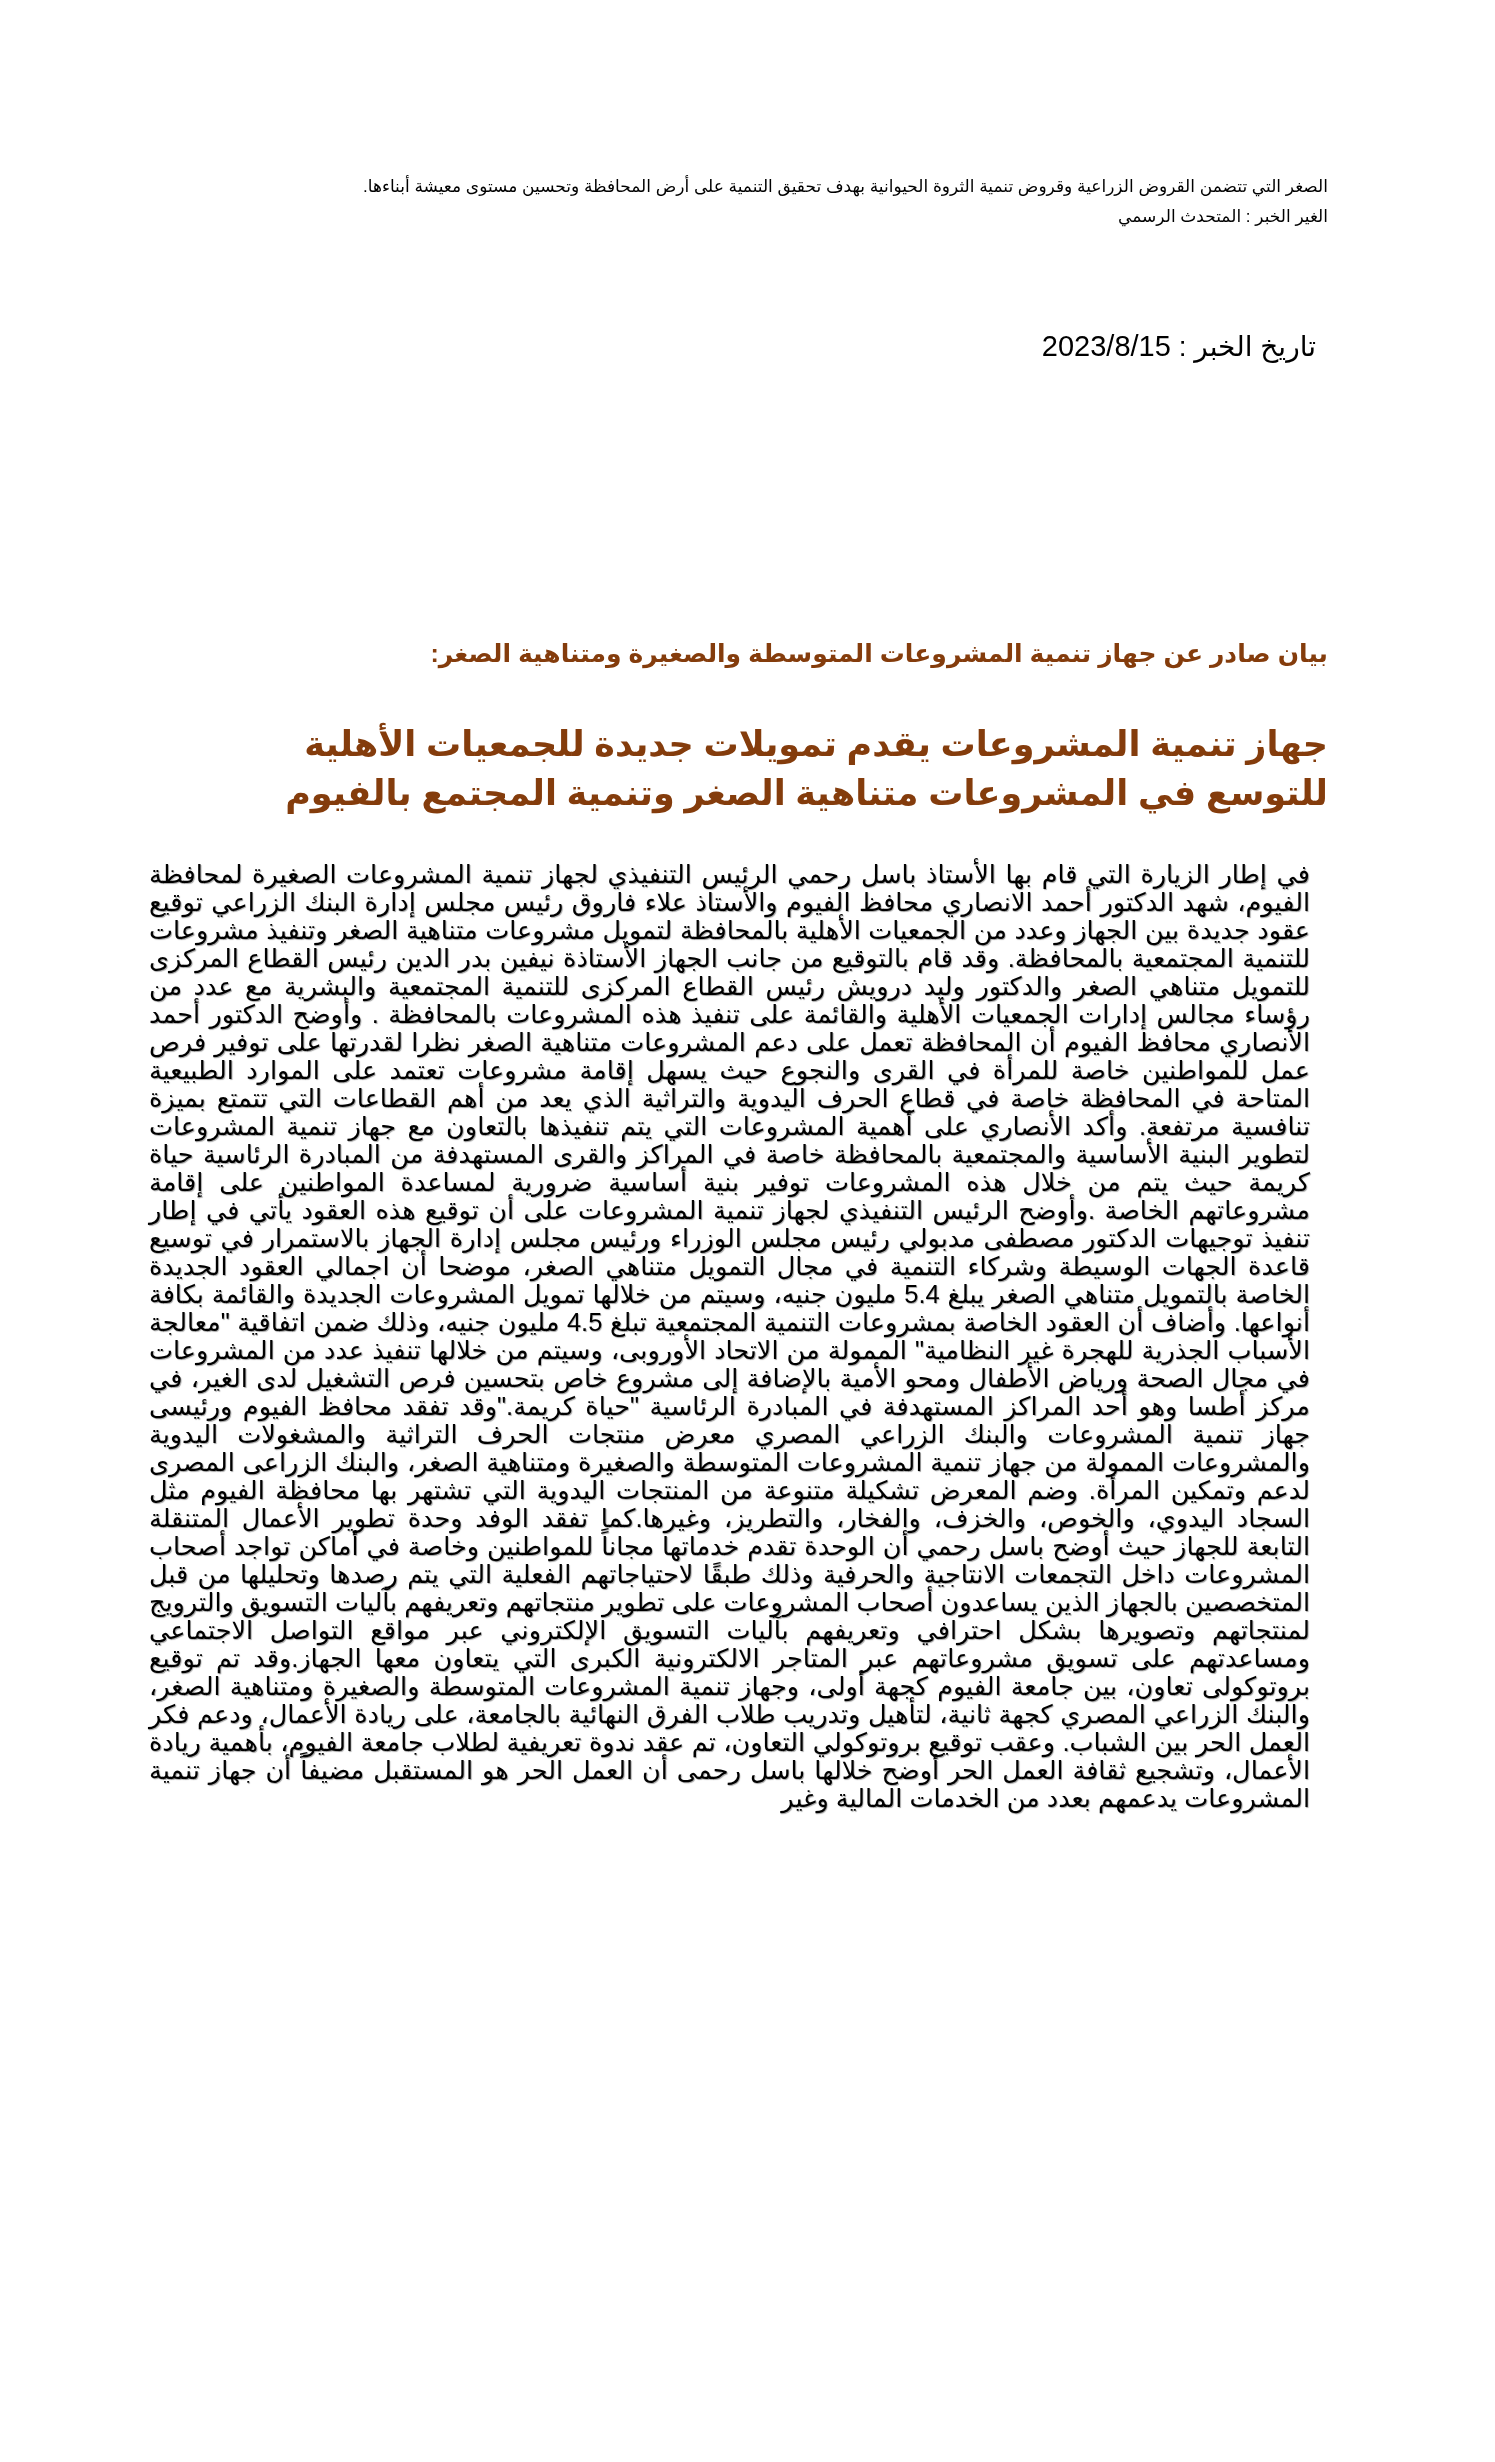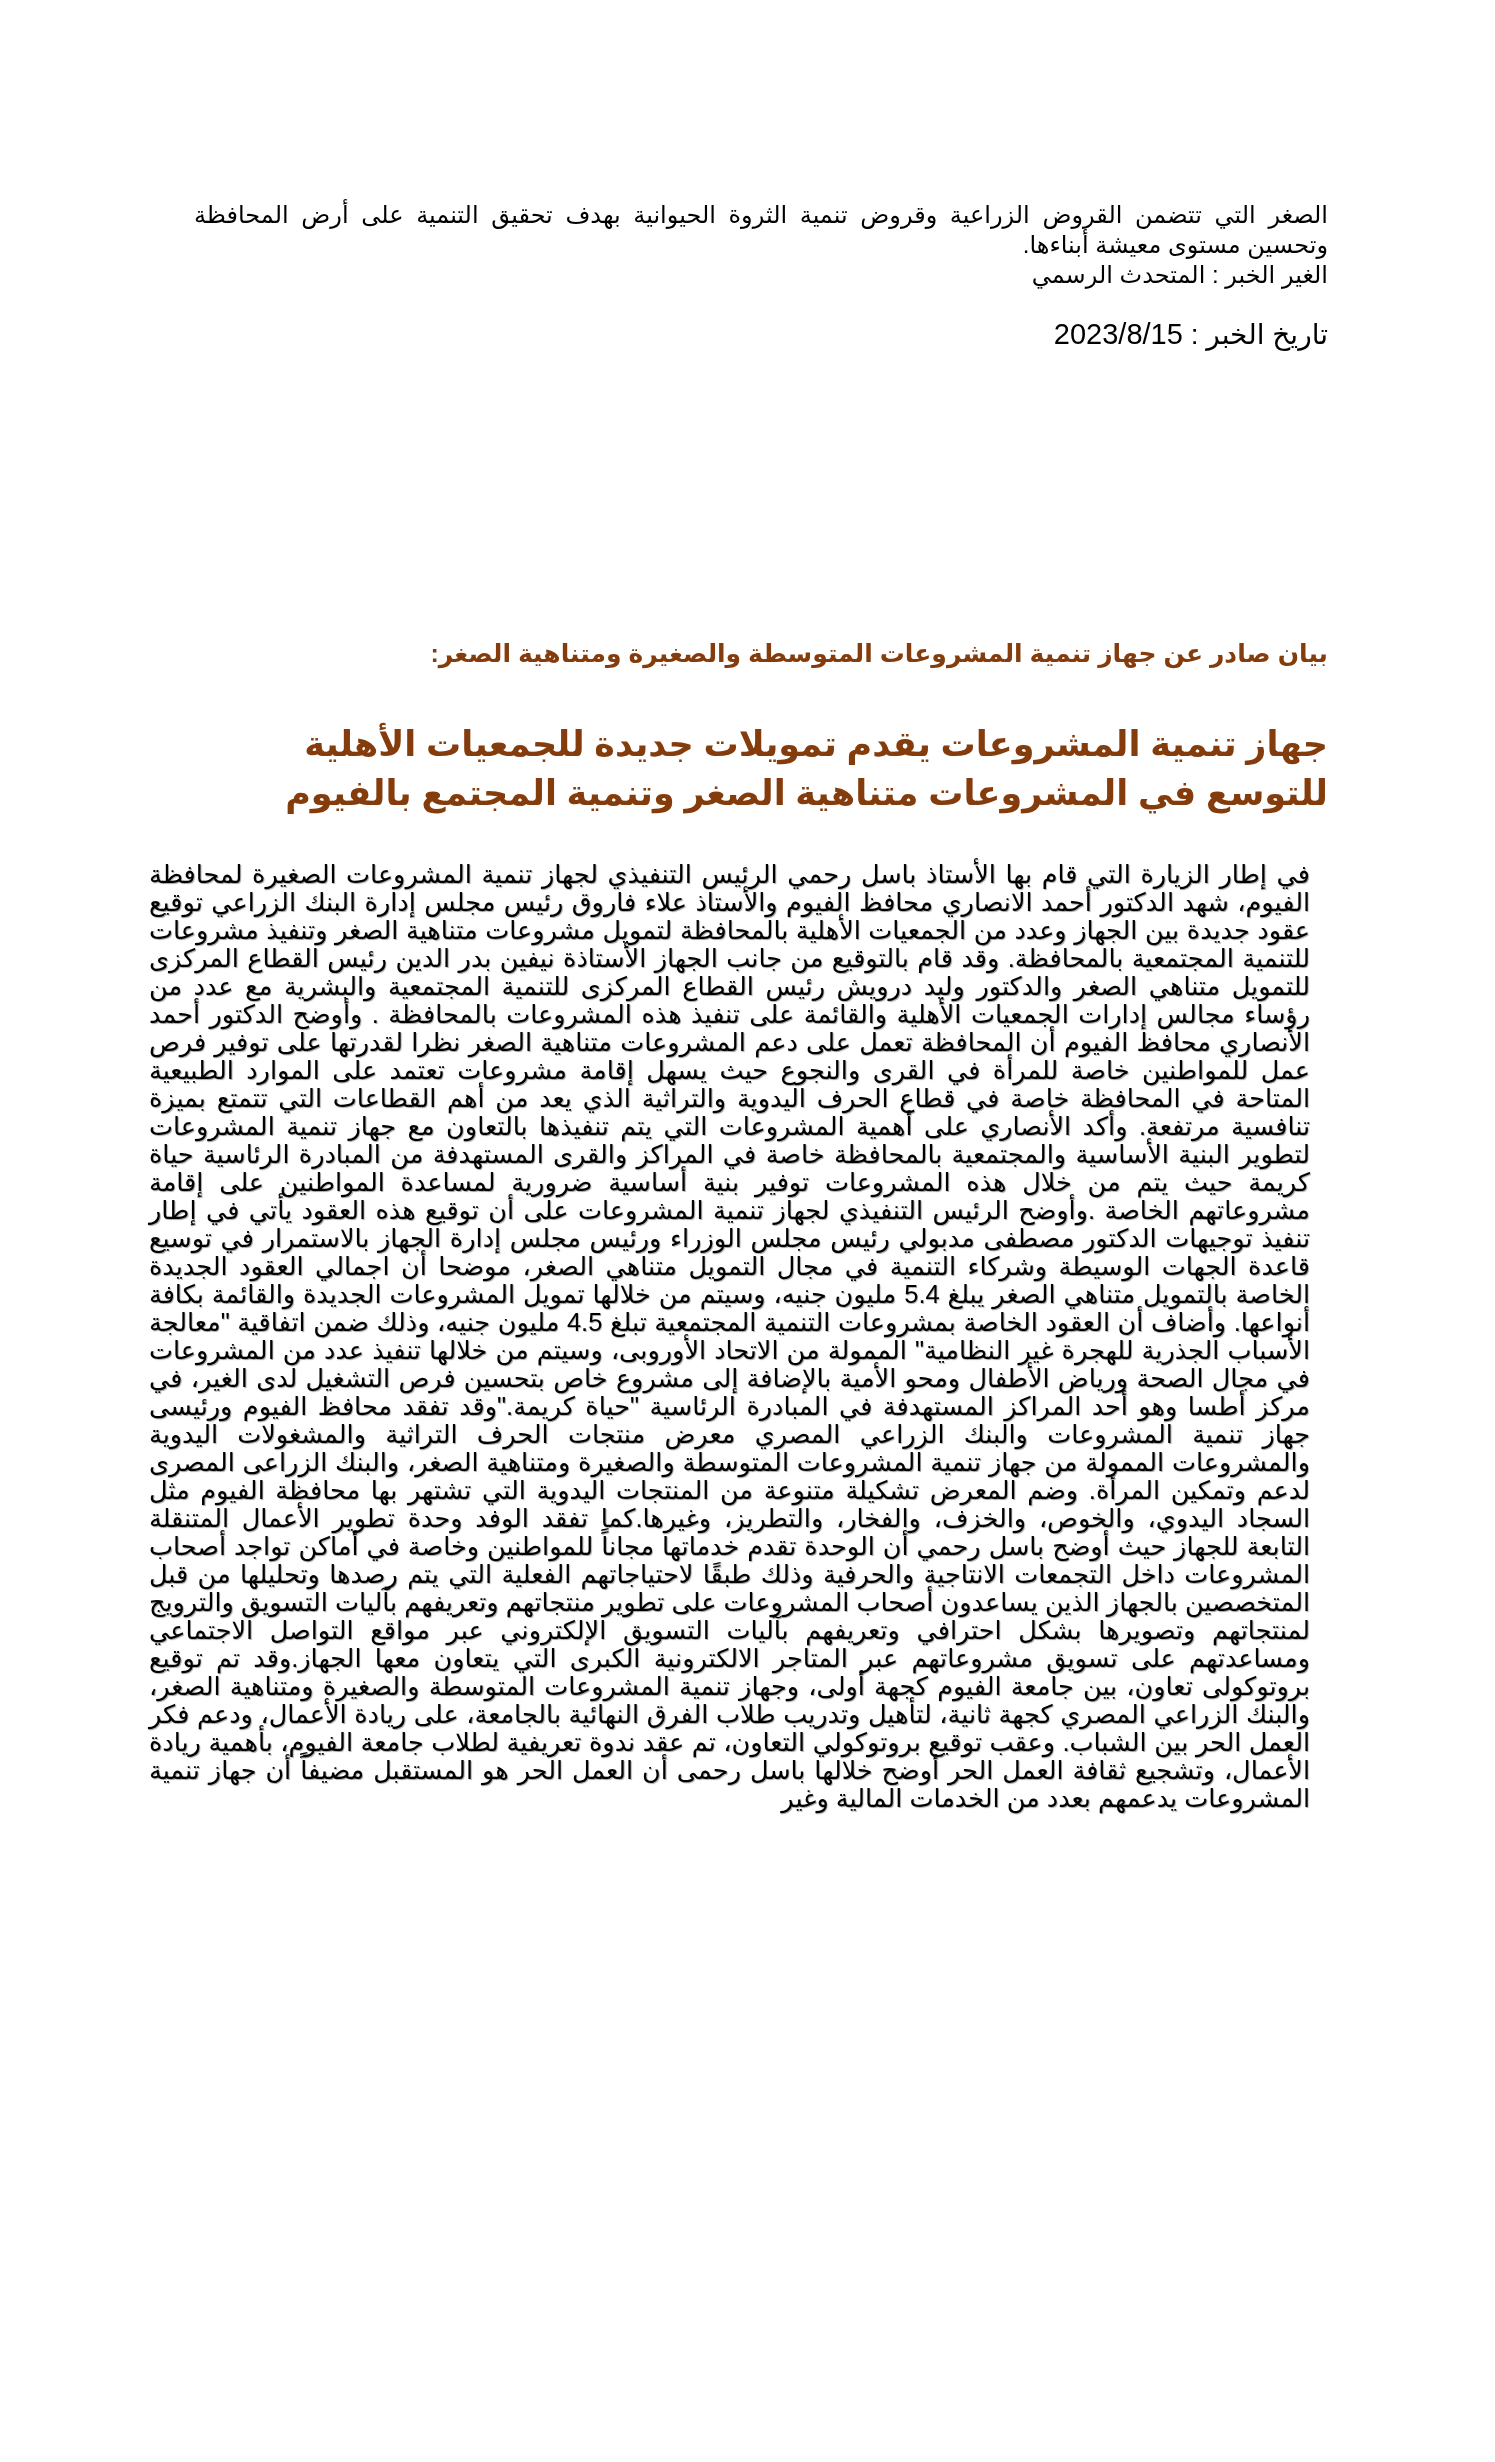--- a/index.html
+++ b/index.html
@@ -20,39 +20,38 @@
       left: 0;
       top: 0;
       width: 1495px;
       height: 2462px;
     }
     .top-block {
       position: absolute;
       top: 172px;
       right: 167px;
       width: 1134px;
-      font-size: 24px;
+      font-size: 17px;
       line-height: 30px;
       text-align: justify;
       text-align-last: right;
-      margin-top: 28px;
     }
     .top-block p {
       margin: 0;
     }
     .source-line {
       margin: 0;
     }
     .date-line {
       position: absolute;
       top: 317px;
       right: 167px;
       font-size: 28px;
       line-height: 35px;
-      margin: 0;
+      margin: 12px;
     }
     .date-line .date-value {
       direction: ltr;
       unicode-bidi: embed;
       font-size: 29px;
     }
     .statement-title {
       position: absolute;
       top: 630px;
       right: 167px;

